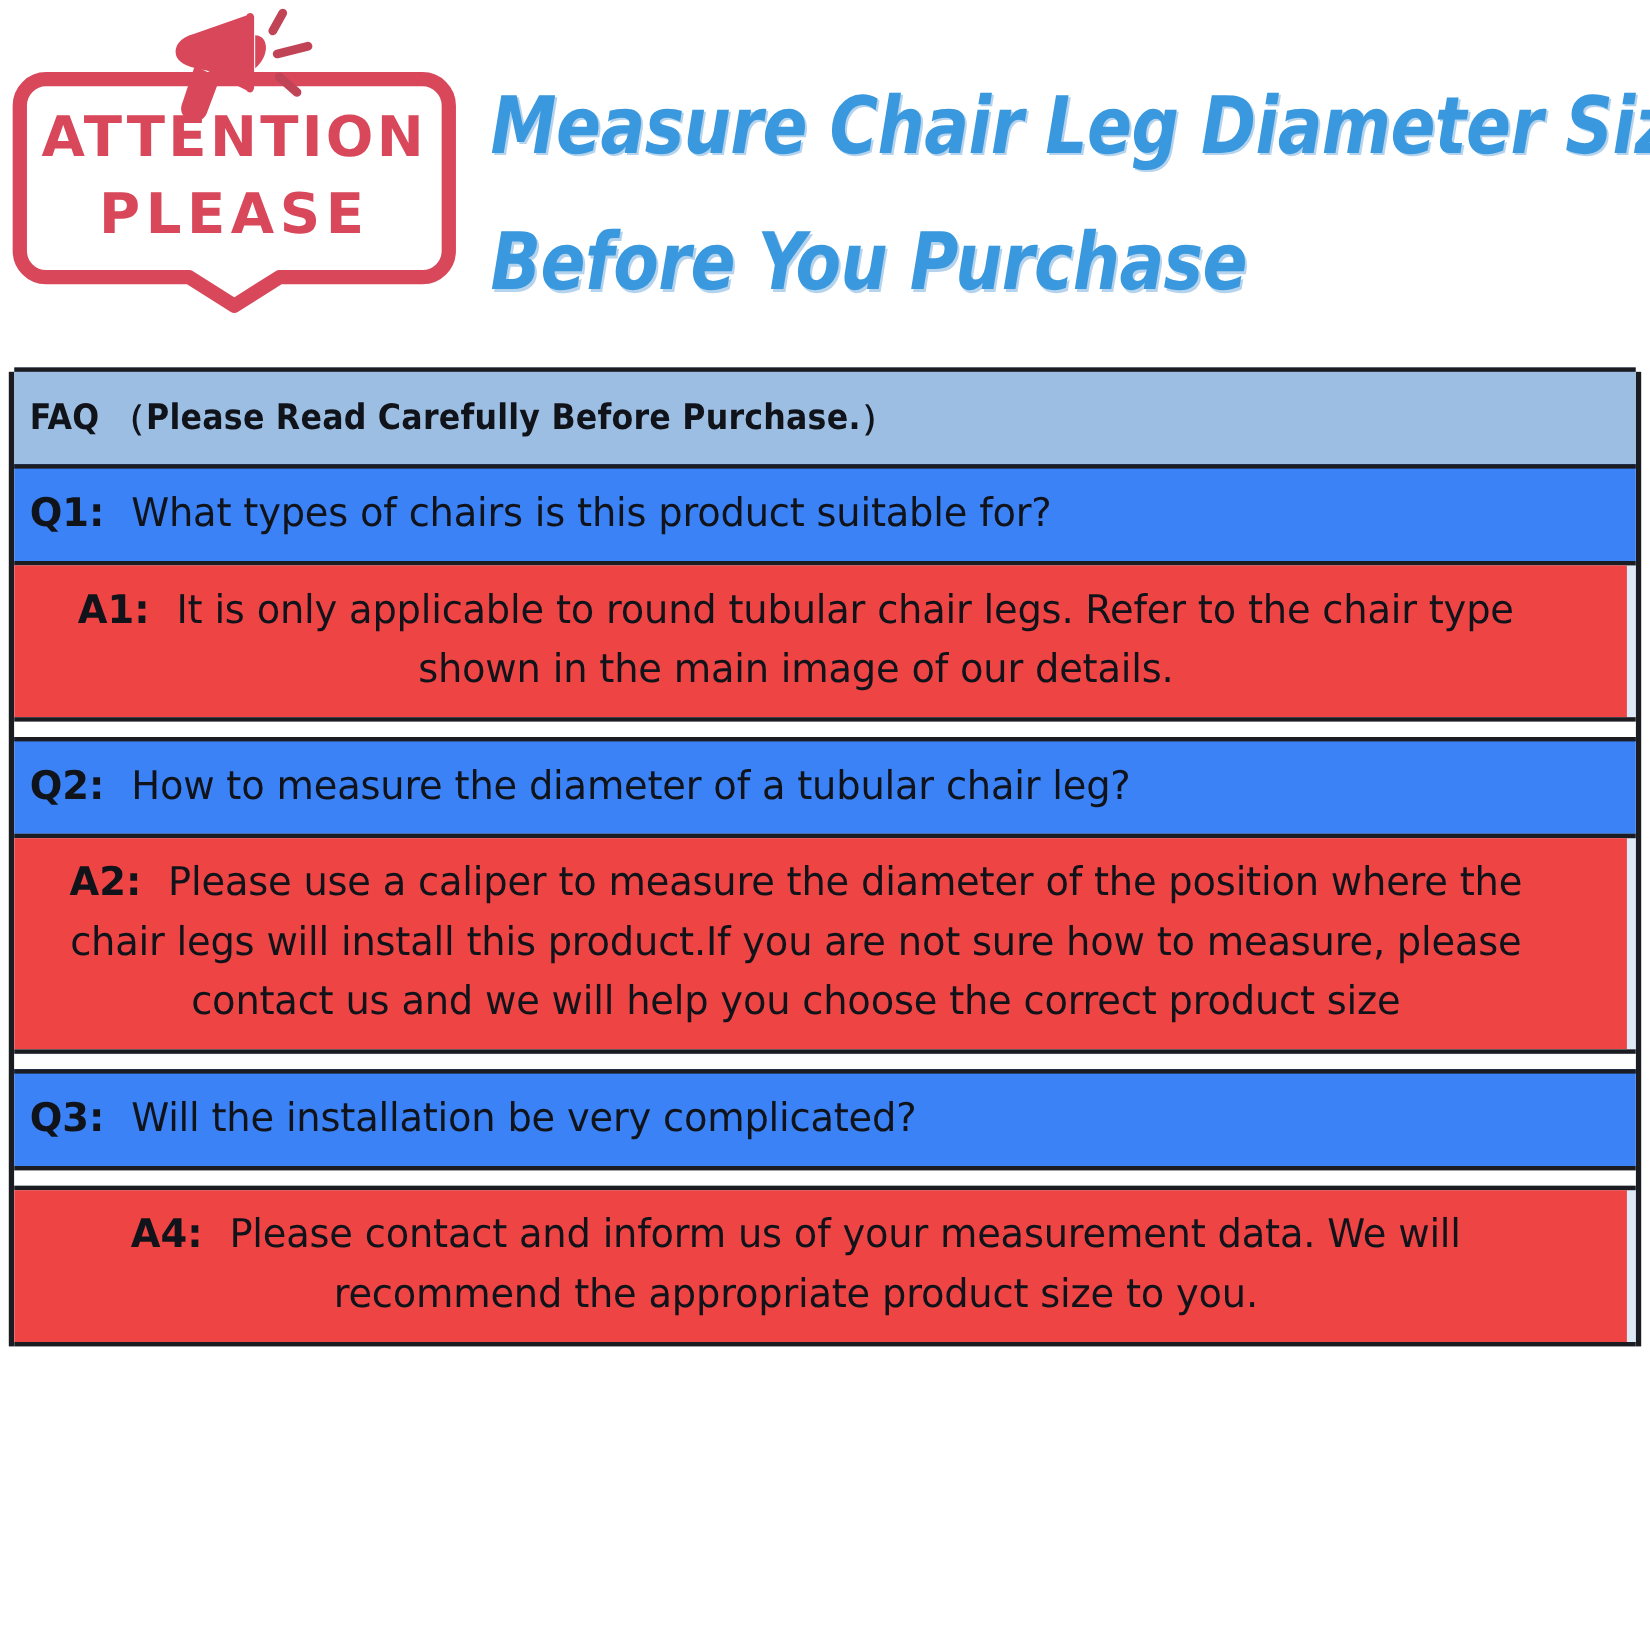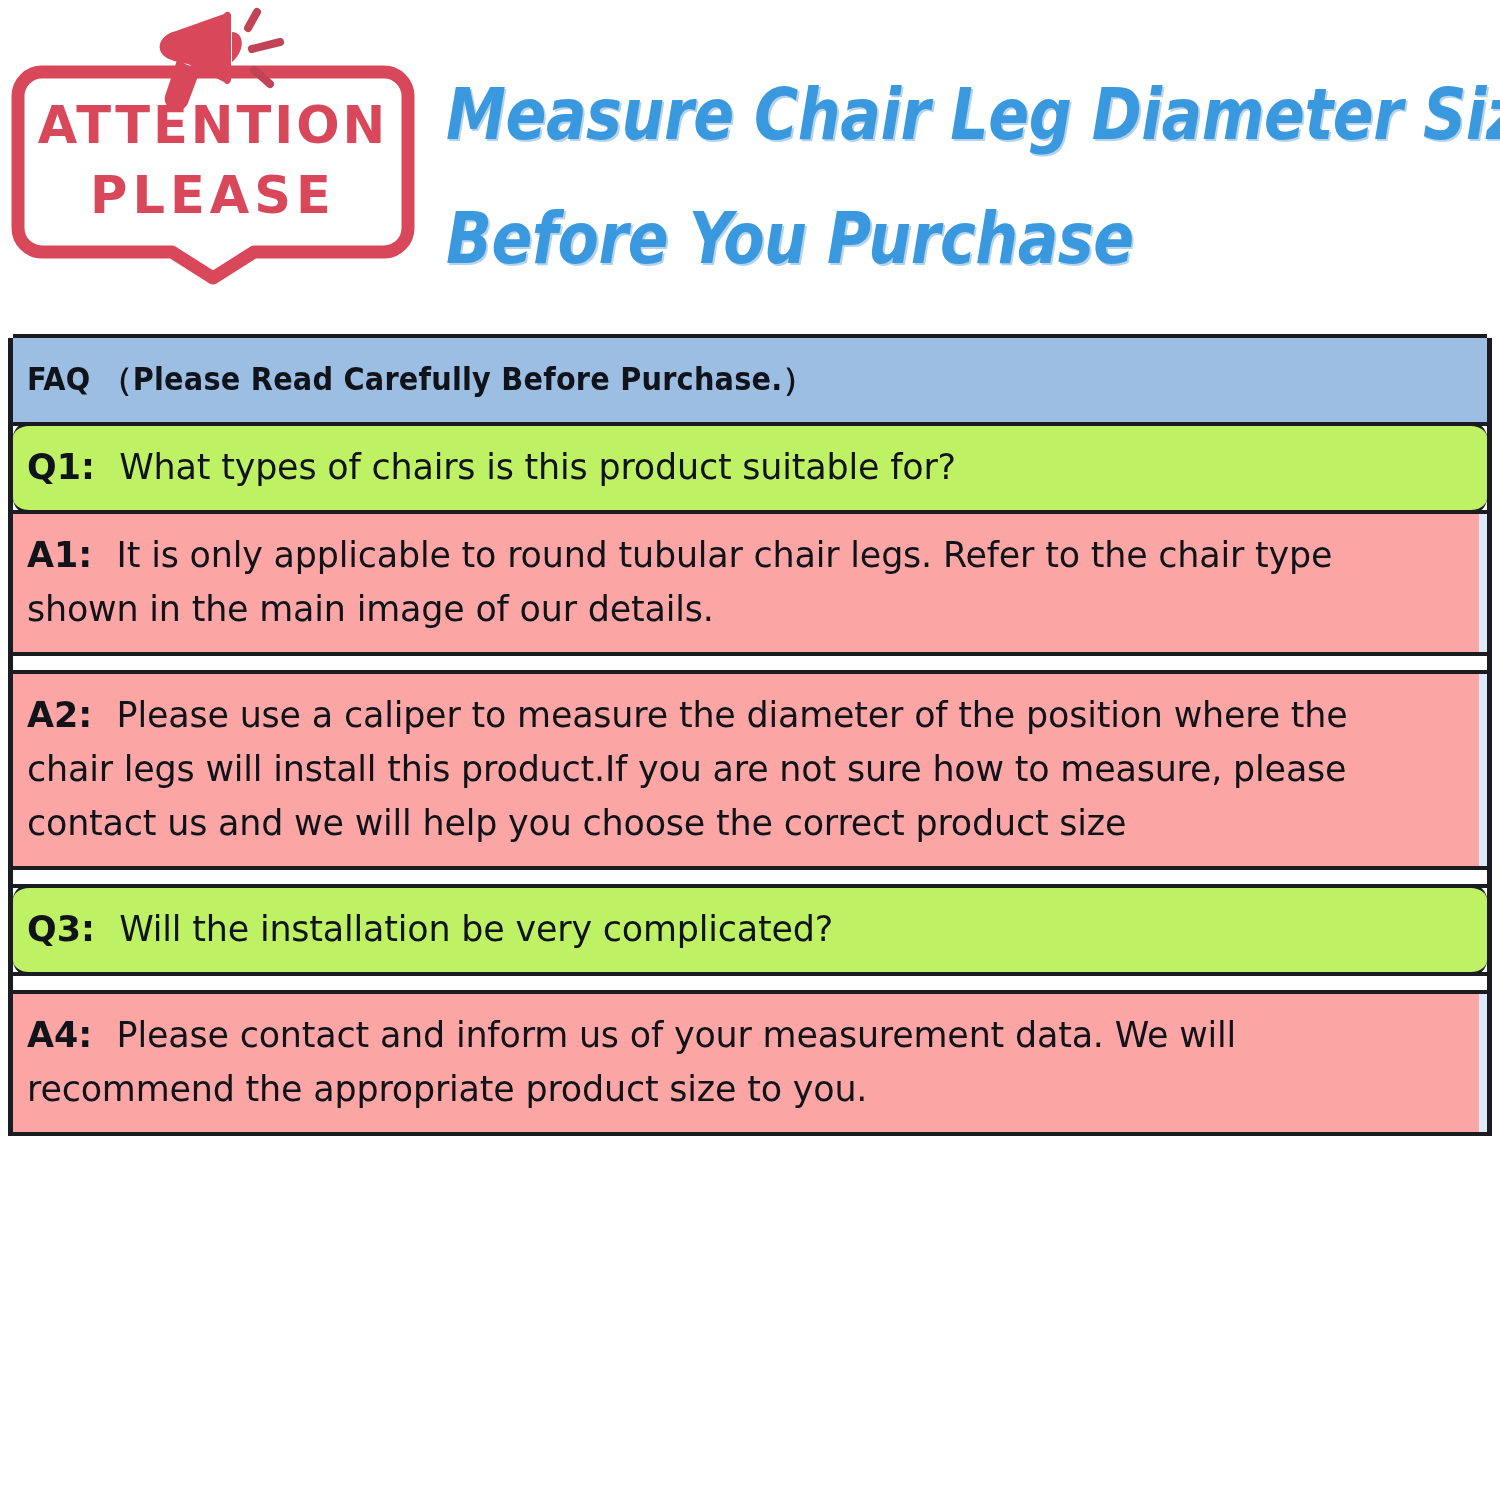--- a/index.html
+++ b/index.html
@@ -103,23 +103,23 @@
     margin-top: -4px;
     padding: 0;
   }
   .faq-row .cell {
     box-sizing: border-box;
     padding: 14px 16px 16px 14px;
   }
 
   .row-header { background: #9CBEE3; }
   .row-header .cell { padding: 18px 16px 20px 14px; }
-  .row-q { background: #bef264; border-radius: 16px; }
+  .row-q { background: #3b82f6; }
   .row-a { background: #DCE9F7; }
-  .row-a .cell { background: #fca5a5; margin-right: 8px; }
+  .row-a .cell { background: #ef4444; margin-right: 8px; text-align: center; }
   .row-gap { background: #ffffff; height: 22px; }
 
   
   .hdr-text {
     font-family: "DejaVu Sans Condensed", "Liberation Sans Narrow", "Liberation Sans", sans-serif;
     font-weight: bold;
     font-size: 32px;
     line-height: 46px;
     color: #11131a;
     letter-spacing: 0.2px;
@@ -188,20 +188,25 @@
     </div>
   </div>
   <div class="faq-row row-a">
     <div class="cell">
       <div class="qa-text"><span class="qa-label">A1:</span><span>It is only applicable to round tubular chair legs. Refer to the chair type shown in the main image of our details.</span></div>
     </div>
   </div>
 
   <div class="faq-row row-gap"></div>
 
+  <div class="faq-row row-q">
+    <div class="cell">
+      <div class="qa-text"><span class="qa-label">Q2:</span><span>How to measure the diameter of a tubular chair leg?</span></div>
+    </div>
+  </div>
   <div class="faq-row row-a">
     <div class="cell">
       <div class="qa-text"><span class="qa-label">A2:</span><span>Please use a caliper to measure the diameter of the position where the chair legs will install this product.If you are not sure how to measure, please contact us and we will help you choose the correct product size</span></div>
     </div>
   </div>
 
   <div class="faq-row row-gap"></div>
 
   <div class="faq-row row-q">
     <div class="cell">

